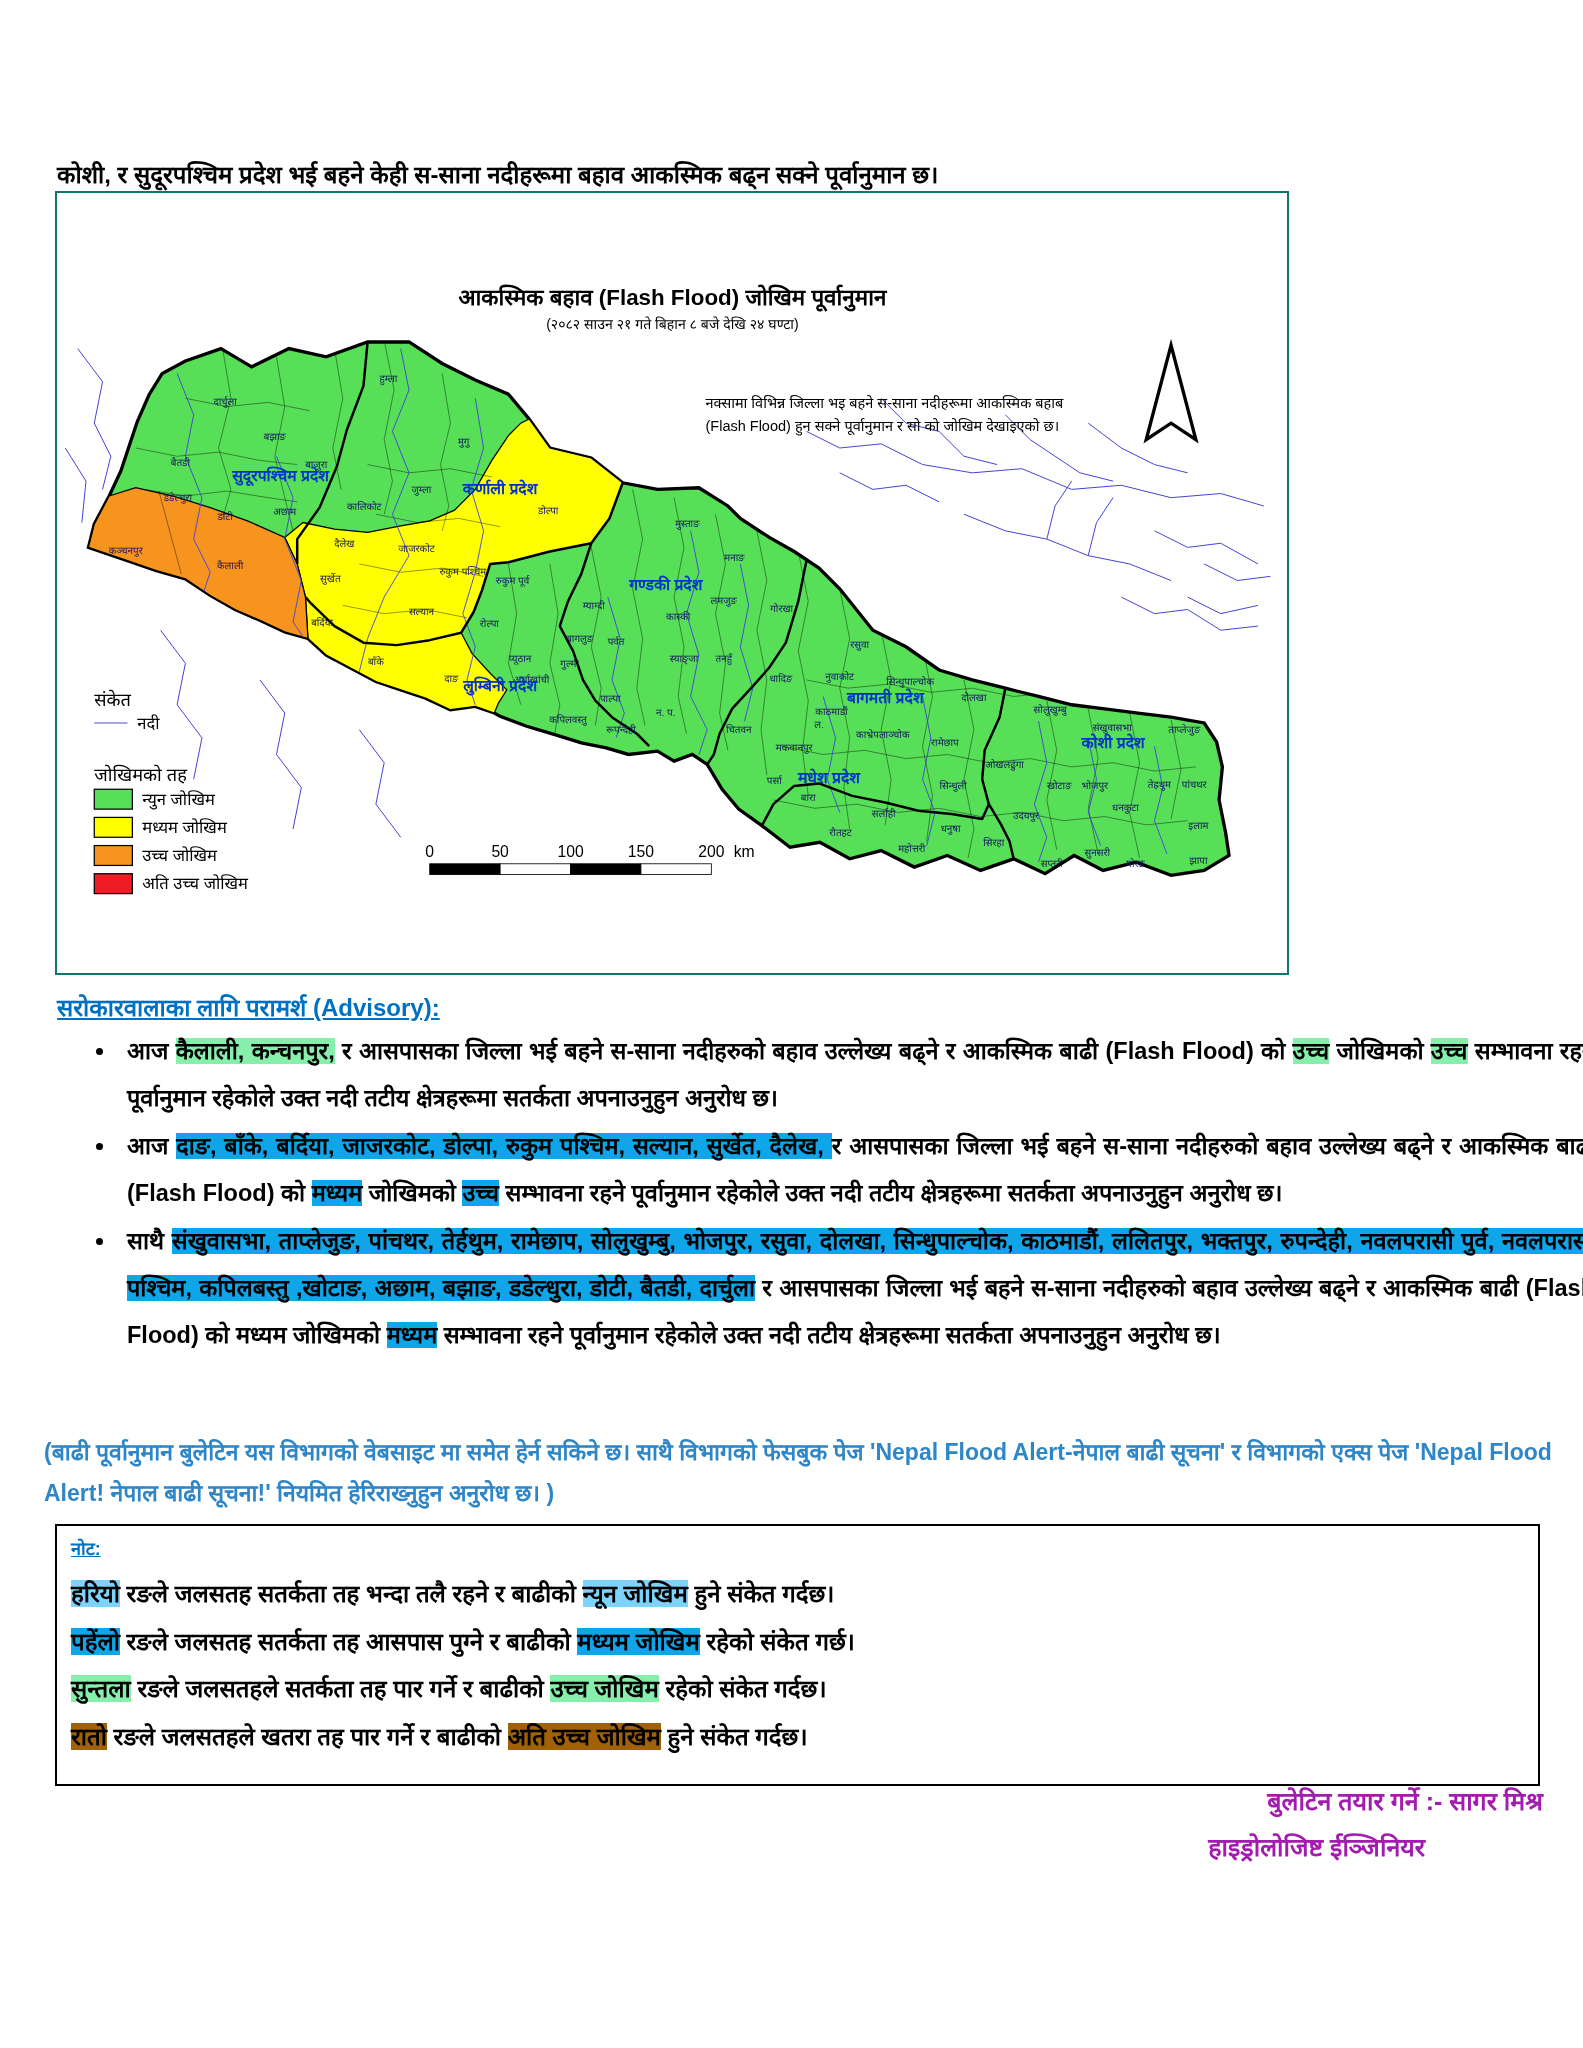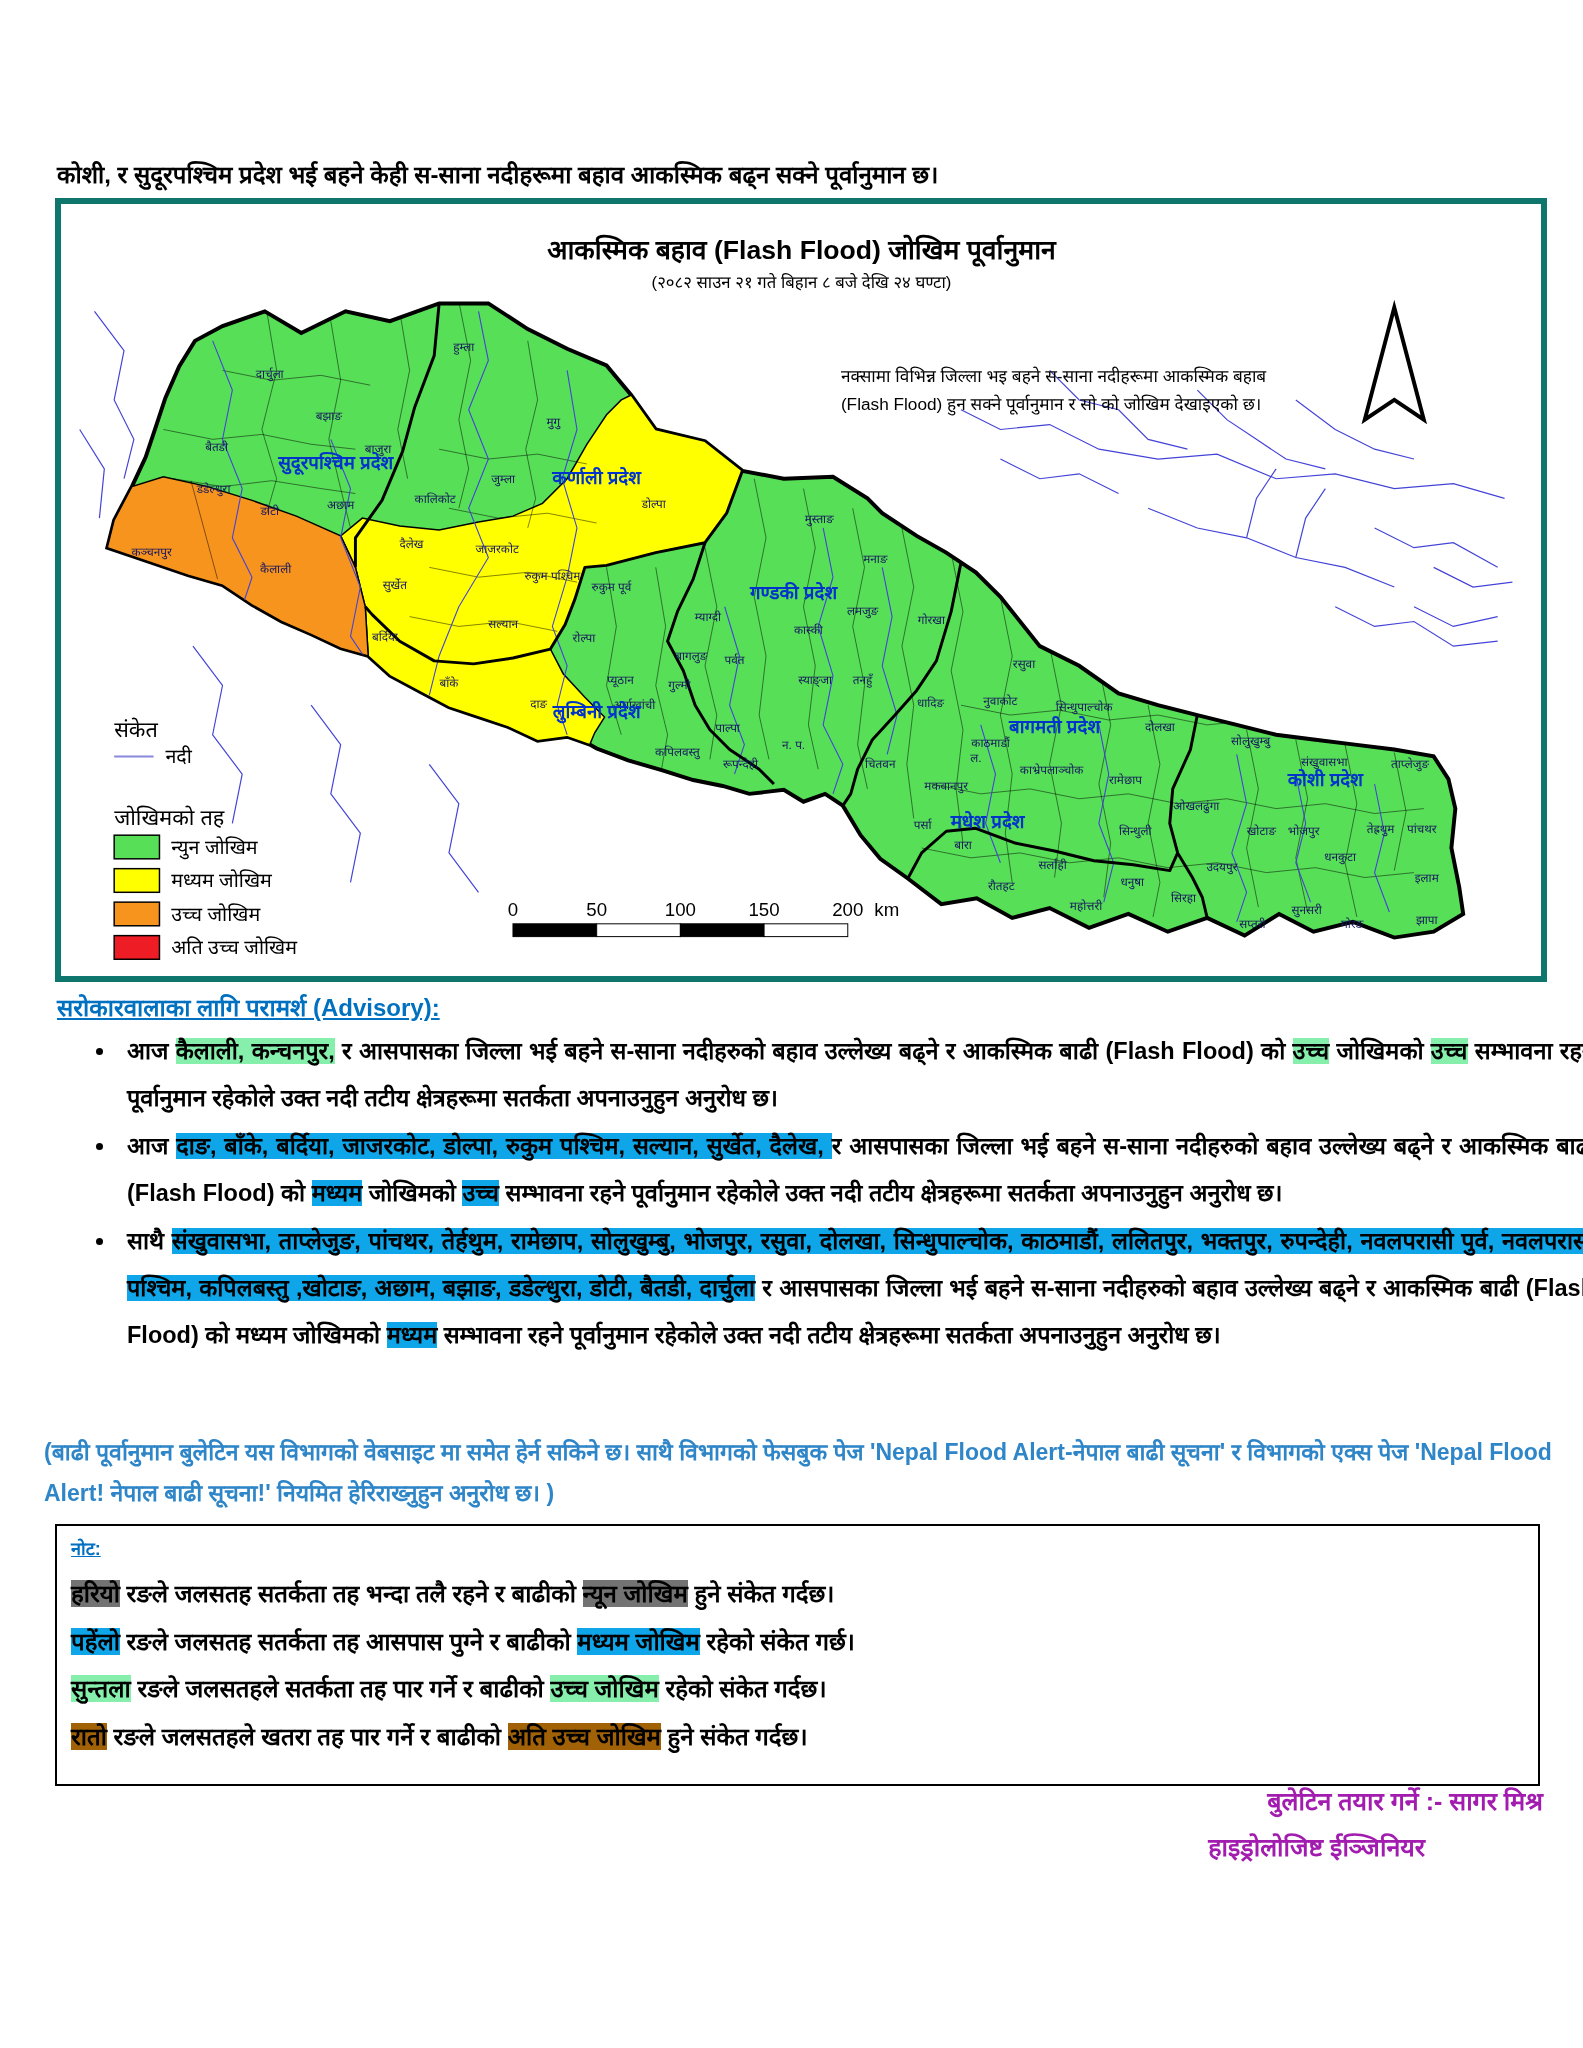--- a/index.html
+++ b/index.html
@@ -7,37 +7,37 @@
         font-family:"Liberation Sans","DejaVu Sans",sans-serif;color:#000;}
   
   .gov-header{position:absolute;top:18px;left:0;width:100%;text-align:center;color:#e31b1c;font-weight:bold;}
   .gov-header .h1{font-size:20px;line-height:30px;}
   .gov-header .h2{font-size:23px;line-height:32px;}
   .gov-header .h3{font-size:25px;line-height:33px;}
   .gov-header .h4{font-size:23px;line-height:33px;}
   
   .intro{position:absolute;left:57px;top:157px;width:1180px;font-size:24px;font-weight:bold;}
   
-  .map-box{position:absolute;left:55px;top:198px;width:1492px;height:784px;border:6px solid #0f766e;box-sizing:border-box;background:#fff;}
+  .map-box{position:absolute;left:55px;top:191px;width:1234px;height:784px;border:2px solid #0f766e;box-sizing:border-box;background:#fff;}
   .map-box svg{display:block;width:100%;height:100%;}
   .map-title{font-size:27px;font-weight:bold;}
   .map-subtitle{font-size:17px;}
   .map-note{font-size:17.5px;}
   .legend-head{font-size:22px;}
   .legend-item{font-size:20px;}
   .scale-num{font-size:19px;}
   .province-label{font-size:19px;font-weight:bold;fill:#0033cc;text-anchor:middle;}
   .district-label{font-size:12px;fill:#16165e;text-anchor:middle;}
   
   .advisory-heading{position:absolute;left:57px;top:990px;font-size:24px;font-weight:bold;color:#0070c0;text-decoration:underline;}
   .advisory-list{position:absolute;left:57px;top:1028px;width:1478px;margin:0;padding-left:60px;}
   .advisory-list li{font-size:23.5px;font-weight:bold;line-height:47px;text-align:justify;padding-left:10px;margin-bottom:1px;}
   .hl-o{background:#86efac;}
   .hl-y{background:#0ea5e9;}
-  .hl-g{background:#737373;}
+  .hl-g{background:#7dd3fc;}
   .hl-r{background:#a16207;margin-top:20px;}
   
   .social-note{position:absolute;left:44px;top:1432px;width:1510px;font-size:23px;font-weight:bold;color:#2e86c8;line-height:41px;}
   
   .note-box{position:absolute;left:55px;top:1524px;width:1485px;height:262px;border:2px solid #000;box-sizing:border-box;padding:8px 14px;}
   .note-title{font-size:18px;font-weight:bold;color:#0070c0;text-decoration:underline;margin:2px 0 10px 0;}
   .note-row{font-size:24px;font-weight:bold;line-height:47.5px;}
   
   .signature{position:absolute;right:40px;top:1778px;text-align:right;color:#a21caf;font-weight:bold;font-size:25px;line-height:46px;}
   .signature .sig2{margin-right:118px;}

